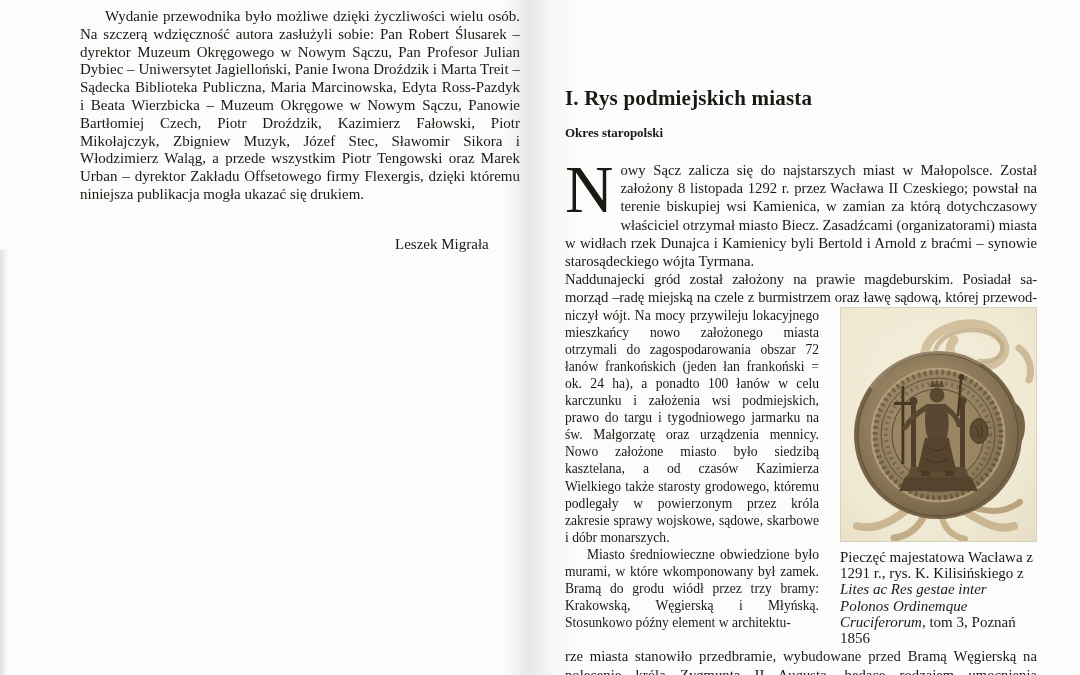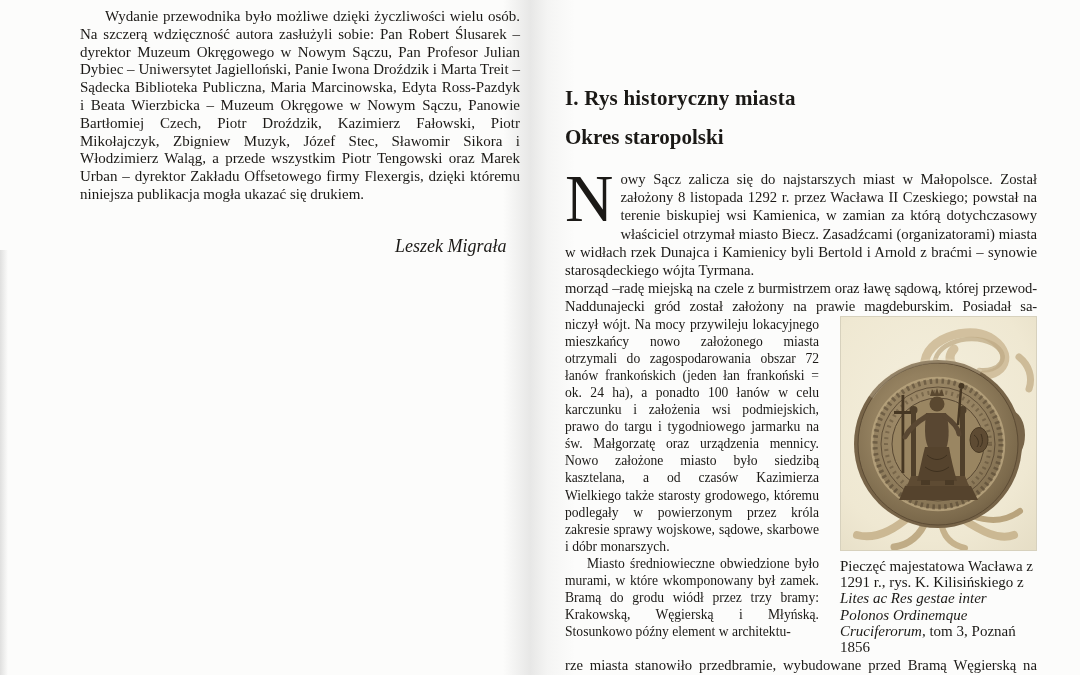--- a/index.html
+++ b/index.html
@@ -12,34 +12,34 @@
   .page-left { position: absolute; left: 0; top: 0; width: 515px; height: 558px; padding-left: 33px; }
   .edge-left {
     position: absolute; left: 0; top: 250px; width: 8px; height: 425px;
     background: linear-gradient(90deg, rgba(110,110,110,0.20), rgba(110,110,110,0));
   }
   .ack {
     margin: 8px 0 0 47px; width: 440px;
     font-size: 15px; line-height: 17.8px;
     text-align: justify; text-indent: 25px;
   }
-  .signature { margin: 32px 0 0 362px; font-style: italic; font-size: 18px; }
+  .signature { margin: 32px 0 0 362px; font-size: 15px; }
 
   
   .gutter {
     position: absolute; left: 503px; top: 0; width: 72px; height: 675px;
     background: linear-gradient(90deg,
       rgba(105,105,105,0) 0%, rgba(105,105,105,0.14) 38%,
       rgba(105,105,105,0.05) 62%, rgba(105,105,105,0) 100%);
   }
 
   
   .page-right { position: absolute; left: 565px; top: 0; width: 472px; height: 675px; }
   h1.chapter { font-size: 21px; font-weight: bold; margin: 86px 0 0 0; letter-spacing: 0.2px; }
-  h2.section { font-size: 21px; font-weight: bold; margin: 14px 0 0 0; }
+  h2.section { font-size: 13px; font-weight: bold; margin: 14px 0 0 0; }
   .para { font-size: 14.7px; line-height: 18.2px; text-align: justify; margin: 0; }
   .p1 { margin-top: 20px; }
   .dropcap {
     float: left; font-size: 67px; line-height: 52px; height: 53px;
     margin: 2px 7px 0 0;
   }
   .force-line {
     display: block; white-space: nowrap; overflow: hidden;
     text-align: justify; text-align-last: justify;
     letter-spacing: -0.15px;
@@ -60,30 +60,30 @@
 
 <div class="page-left">
   <div class="edge-left"></div>
   <p class="ack">Wydanie przewodnika było możliwe dzięki życzliwości wielu osób. Na szczerą wdzięczność autora zasłużyli sobie: Pan Robert Ślusarek – dyrektor Muzeum Okręgowego w Nowym Sączu, Pan Profesor Julian Dybiec – Uniwersytet Jagielloński, Panie Iwona Droździk i Marta Treit – Sądecka Biblioteka Publiczna, Maria Marcinowska, Edyta Ross-Pazdyk i Beata Wierzbicka – Muzeum Okręgowe w Nowym Sączu, Panowie Bartłomiej Czech, Piotr Droździk, Kazimierz Fałowski, Piotr Mikołajczyk, Zbigniew Muzyk, Józef Stec, Sławomir Sikora i Włodzimierz Waląg, a przede wszystkim Piotr Tengowski oraz Marek Urban – dyrektor Zakładu Offsetowego firmy Flexergis, dzięki któremu niniejsza publikacja mogła ukazać się drukiem.</p>
   <p class="signature">Leszek Migrała</p>
 </div>
 
 <div class="gutter"></div>
 
 <div class="page-right">
-  <h1 class="chapter">I. Rys historyczny miasta</h1>
+  <h1 class="chapter">I. Rys podmiejskich miasta</h1>
   <h2 class="section">Okres staropolski</h2>
 
   <p class="para p1">
     <span class="dropcap">N</span><span>owy Sącz zalicza się do najstarszych miast w Małopolsce. Został założony 8 listopada 1292 r. przez Wacława II Czeskiego; powstał na terenie biskupiej wsi Kamienica, w zamian za którą dotychczasowy właściciel otrzymał miasto Biecz. Zasadźcami (organizatorami) miasta w widłach rzek Dunajca i Kamienicy byli Bertold i Arnold z braćmi – synowie starosądeckiego wójta Tyrmana.</span>
   </p>
 
   <p class="para">
+    <span class="force-line">Naddunajecki gród został założony na prawie magdeburskim. Posiadał sa-</span>
     <span class="force-line">morząd –radę miejską na czele z burmistrzem oraz ławę sądową, której przewod-</span>
-    <span class="force-line">Naddunajecki gród został założony na prawie magdeburskim. Posiadał sa-</span>
   </p>
 
   <div class="wrap-row">
     <div class="text-col">
       <p class="para">niczył wójt. Na mocy przywileju lokacyjnego mieszkańcy nowo założonego miasta otrzymali do zagospodarowania obszar 72 łanów frankońskich (jeden łan frankoński = ok. 24 ha), a ponadto 100 łanów w celu karczunku i założenia wsi podmiejskich, prawo do targu i tygodniowego jarmarku na św. Małgorzatę oraz urządzenia mennicy. Nowo założone miasto było siedzibą kasztelana, a od czasów Kazimierza Wielkiego także starosty grodowego, któremu podlegały w powierzonym przez króla zakresie sprawy wojskowe, sądowe, skarbowe i dóbr monarszych.</p>
       <p class="para indent">Miasto średniowieczne obwiedzione było murami, w które wkomponowany był zamek. Bramą do grodu wiódł przez trzy bramy: Krakowską, Węgierską i Młyńską. Stosunkowo późny element w architektu-</p>
     </div>
 
     <figure class="seal">
       <svg width="195" height="233" viewBox="0 0 195 233" aria-label="seal-photo">

